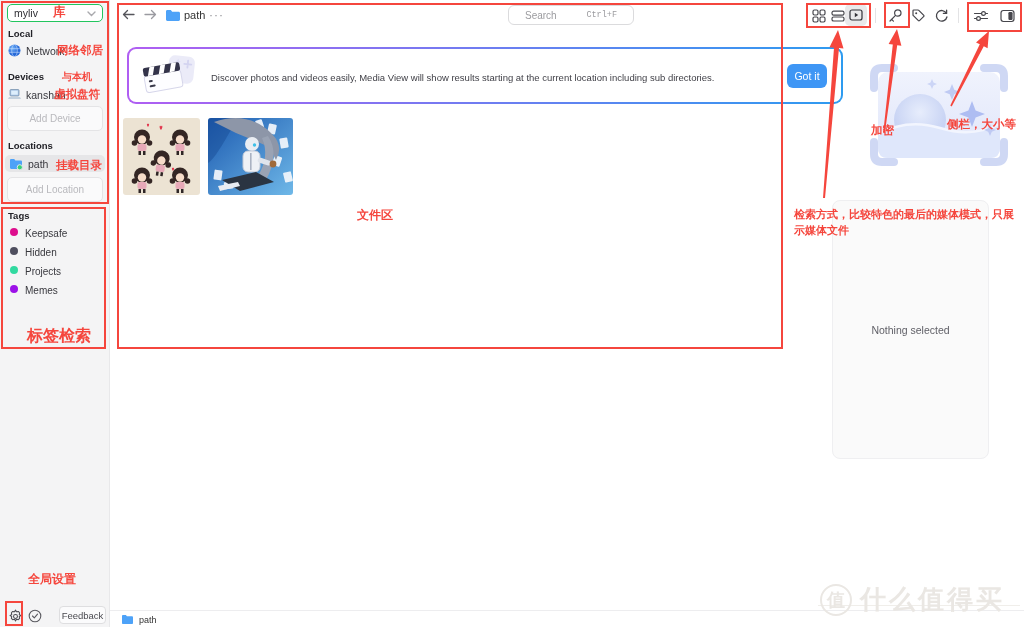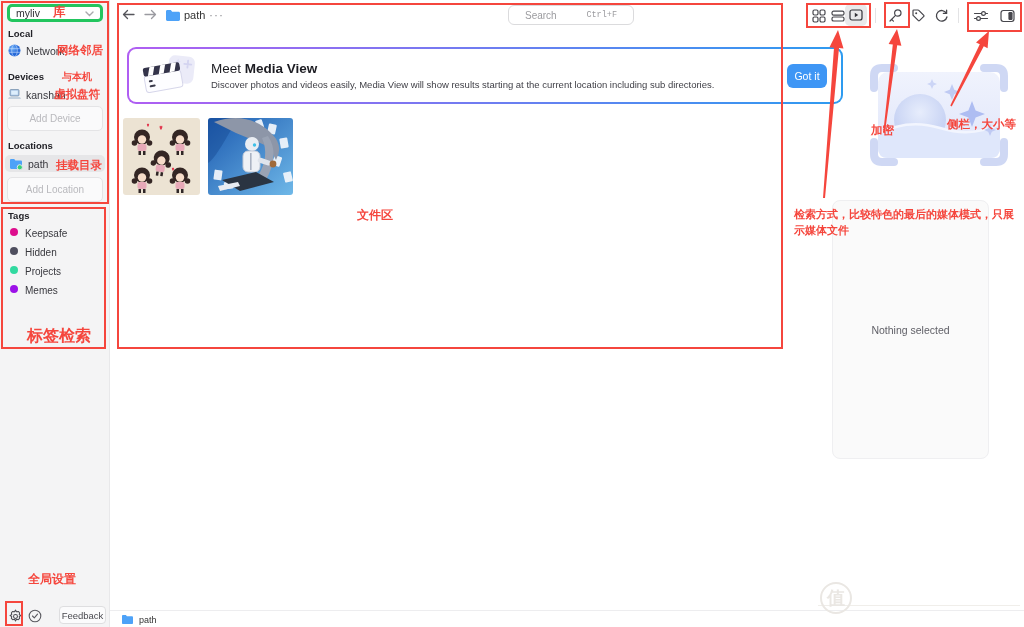--- a/index.html
+++ b/index.html
@@ -2,21 +2,21 @@
 <html><head>
 <meta charset="utf-8">
 <style>
   * { margin:0; padding:0; box-sizing:border-box; }
   html,body { width:1024px; height:627px; font-family:"Liberation Sans",sans-serif; background:#fff; overflow:hidden; }
   body { position:relative; }
   .abs { position:absolute; }
 
   
   .sidebar { left:0; top:0; width:110px; height:627px; background:#f4f4f5; border-right:1px solid #e8e8ea; }
-  .lib-dropdown { left:7px; top:4px; width:96px; height:18px; background:#fff; border:3px solid #22c55e;
+  .lib-dropdown { left:7px; top:4px; width:96px; height:18px; background:#fff; border:1px solid #22c55e;
     border-radius:5px; display:flex; align-items:center; padding:0 6px; font-size:10.5px; color:#2e2e34; }
   .lib-dropdown .chev { margin-left:auto; }
   .sb-header { left:8px; font-size:9.5px; font-weight:bold; color:#222228; }
   .sb-item { left:8px; display:flex; align-items:center; gap:5px; font-size:10.5px; color:#38383e; height:17px; }
   .sb-item.sel { left:5px; width:100px; background:#e6e6e8; border-radius:5px; padding-left:4px; }
   .sb-add { left:7px; width:96px; height:25px; border:1px solid #e4e4e6; background:rgba(255,255,255,.55);
     border-radius:5px; color:#b9b9bd; font-size:10px; display:flex; align-items:center; justify-content:center; }
   .tag-row { left:10px; display:flex; align-items:flex-start; gap:7px; font-size:10px; color:#38383e; height:14px; }
   .dot { width:8px; height:8px; border-radius:50%; flex:0 0 8px; }
   .feedback-btn { left:59px; top:606px; width:47px; height:18px; background:#fbfbfc; border:1px solid #dedee0;
@@ -244,21 +244,20 @@
       </g>
       <g transform="rotate(-10 22 28)">
         <rect x="4" y="20" width="37" height="17" rx="3" fill="#fdfdff" stroke="#d6d6ea" stroke-width="1"></rect>
         <rect x="8" y="25" width="4" height="2" rx="1" fill="#3a3a4a"></rect>
         <rect x="8" y="30" width="6" height="2" rx="1" fill="#3a3a4a"></rect>
         <rect x="4" y="12" width="37" height="8.5" rx="2" fill="#34344a"></rect>
         <path d="M11 12h5l-3 8.5H8zM22 12h5l-3 8.5h-5zM33 12h5l-3 8.5h-5z" fill="#fff"></path>
       </g>
     </svg>
     <div class="banner-text">
-      <div class="banner-title"><span>Meet </span><b>Media View</b></div>
       <div class="banner-desc">Discover photos and videos easily, Media View will show results starting at the current location including sub directories.</div>
     </div>
     <button class="got-it">Got it</button>
   </div>
 </div>
 
 <div class="abs thumb" style="left:123px;width:77px;height:77px">
   <svg width="77" height="77" viewBox="0 0 77 77">
     <rect width="77" height="77" fill="#ece3d3"></rect>
     <g fill="#e2384e">
@@ -351,20 +350,21 @@
   </svg>
 </div>
 
 <div class="abs nothing-card">
   <span>Nothing selected</span>
 </div>
 
 <div class="abs wm-line"></div>
 <div class="abs watermark">
   <span class="wm-badge">值</span>
+  <span class="wm-text">什么值得买</span>
 </div>
 
 <div class="abs rbox" style="left:1px;top:1px;width:108px;height:203px"></div>
 <div class="abs rbox" style="left:1px;top:207px;width:105px;height:142px"></div>
 <div class="abs rbox" style="left:117px;top:3px;width:666px;height:346px"></div>
 <div class="abs rbox" style="left:806px;top:3px;width:65px;height:25px"></div>
 <div class="abs rbox" style="left:884px;top:2px;width:26px;height:26px"></div>
 <div class="abs rbox" style="left:967px;top:2px;width:55px;height:30px"></div>
 <div class="abs rbox" style="left:5px;top:601px;width:18px;height:25px"></div>
 

